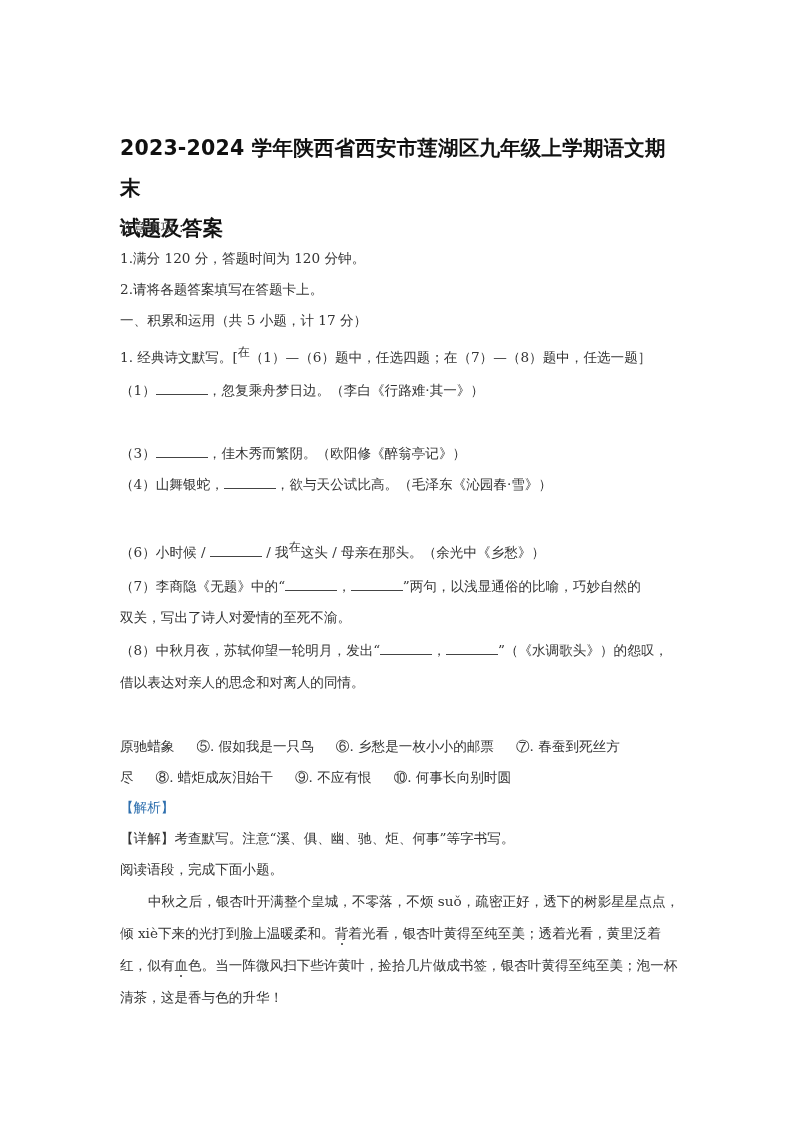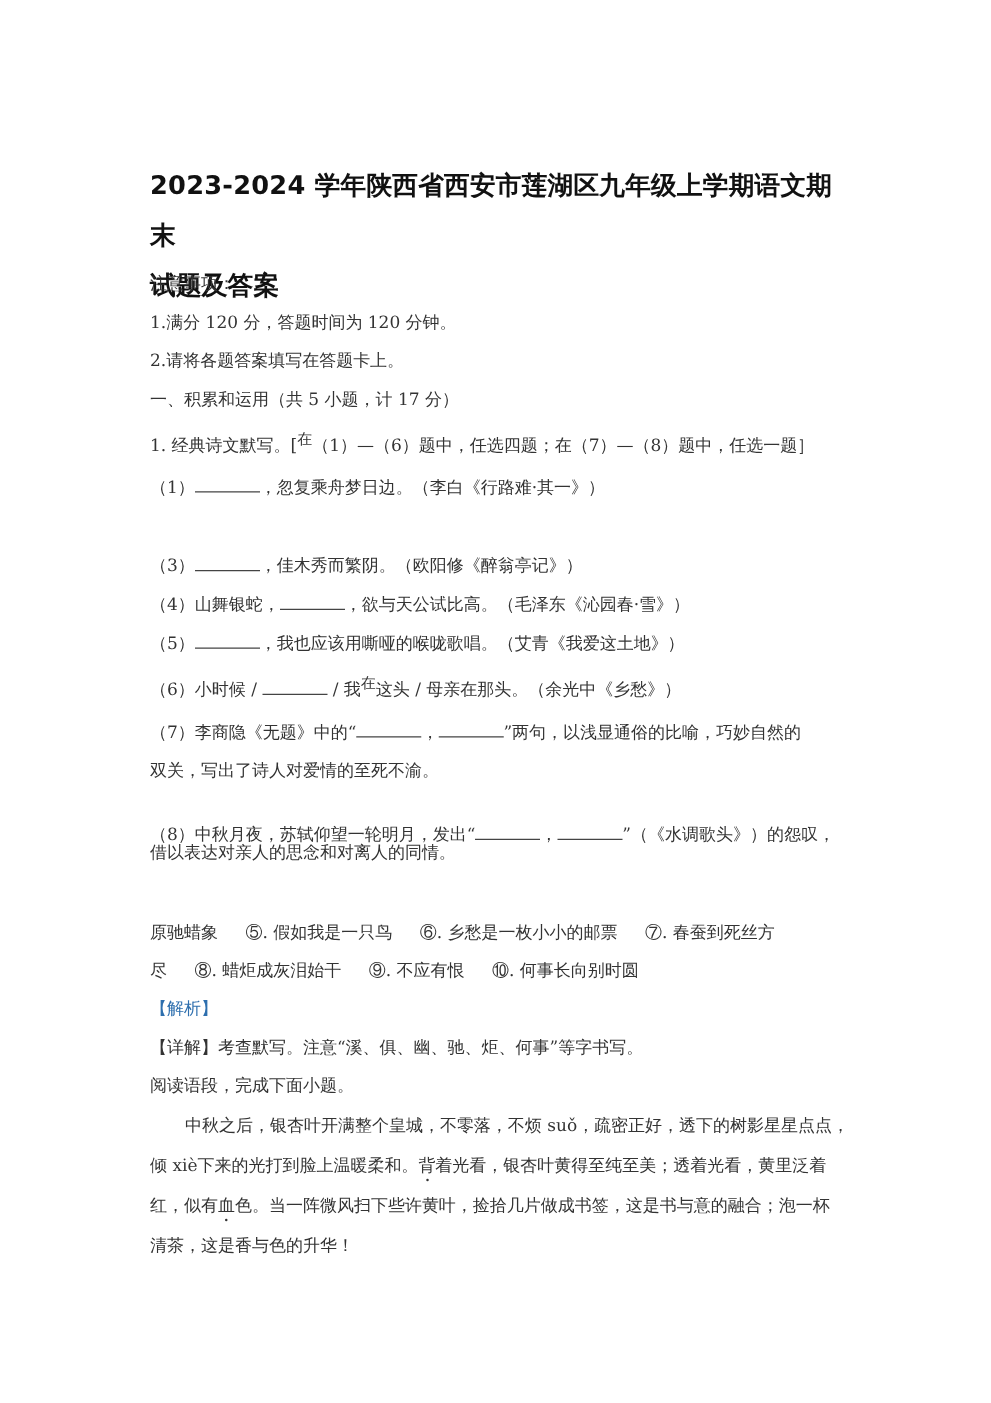--- a/index.html
+++ b/index.html
@@ -41,34 +41,31 @@
 
   <div class="line" style="top:353px">
     <span>（1）</span><span></span><span class="blank w50"></span><span>，忽复乘舟梦日边。（李白《行路难·其一》）</span>
   </div>
   <div class="line" style="top:416px">
     <span>（3）</span><span></span><span class="blank w50"></span><span>，佳木秀而繁阴。（欧阳修《醉翁亭记》）</span>
   </div>
   <div class="line" style="top:447px">
     <span>（4）</span><span>山舞银蛇，</span><span class="blank w50"></span><span>，欲与天公试比高。（毛泽东《沁园春·雪》）</span>
   </div>
-  <div class="line" style="top:478px">
-    <span>（5）</span><span></span><span class="blank w50"></span><span>，我也应该用嘶哑的喉咙歌唱。（艾青《我爱这土地》）</span>
-  </div>
 
   <div class="line" style="top:515px">
     <span>（6）</span><span>小时候 / </span><span class="blank w50"></span><span> / 我</span><span class="sup">在</span><span>这头 / 母亲在那头。（余光中《乡愁》）</span>
   </div>
 
   <div class="line" style="top:549px">
     <span>（7）李商隐《无题》中的“</span><span class="blank w50"></span><span>，</span><span class="blank w50"></span><span>”两句，以浅显通俗的比喻，巧妙自然的</span>
   </div>
   <div class="line" style="top:580px">双关，写出了诗人对爱情的至死不渝。</div>
 
-  <div class="line" style="top:631px">
+  <div class="line" style="top:613px">
     <span>（8）中秋月夜，苏轼仰望一轮明月，发出“</span><span class="blank w50"></span><span>，</span><span class="blank w50"></span><span>”（《水调歌头》）的怨叹，</span>
   </div>
   <div class="line" style="top:645px">借以表达对亲人的思念和对离人的同情。</div>
 
   <div class="line ans" style="top:709px">
     <span class="item">原驰蜡象</span><span class="item">⑤. 假如我是一只鸟</span><span class="item">⑥. 乡愁是一枚小小的邮票</span><span>⑦. 春蚕到死丝方</span>
   </div>
   <div class="line ans" style="top:740px">
     <span class="item">尽</span><span class="item">⑧. 蜡炬成灰泪始干</span><span class="item">⑨. 不应有恨</span><span>⑩. 何事长向别时圆</span>
   </div>
@@ -77,17 +74,17 @@
   <div class="line" style="top:801px">
     <span>【详解】</span><span>考查默写。注意“溪、俱、幽、驰、炬、何事”等字书写。</span>
   </div>
   <div class="line indent" style="top:864px">中秋之后，银杏叶开满整个皇城，不零落，不烦 suǒ，疏密正好，透下的树影星星点点，</div>
 
   <div class="line" style="top:832px">阅读语段，完成下面小题。</div>
   <div class="line" style="top:896px">
     <span>倾 xiè下来的光打到脸上温暖柔和。</span><span class="dot">背</span><span>着光看，银杏叶黄得至纯至美；透着光看，黄里泛着</span>
   </div>
   <div class="line" style="top:928px">
-    <span>红，似有</span><span class="dot">血</span><span>色。当一阵微风扫下些许黄叶，捡拾几片做成书签，这是书与意的融合；泡一杯</span>
+    <span>红，似有</span><span class="dot">血</span><span>色。当一阵微风扫下些许黄叶，捡拾几片做成书签，银杏叶黄得至纯至美；泡一杯</span>
   </div>
   <div class="line" style="top:960px">清茶，这是香与色的升华！</div>
 
 </div>
 
 </body></html>

